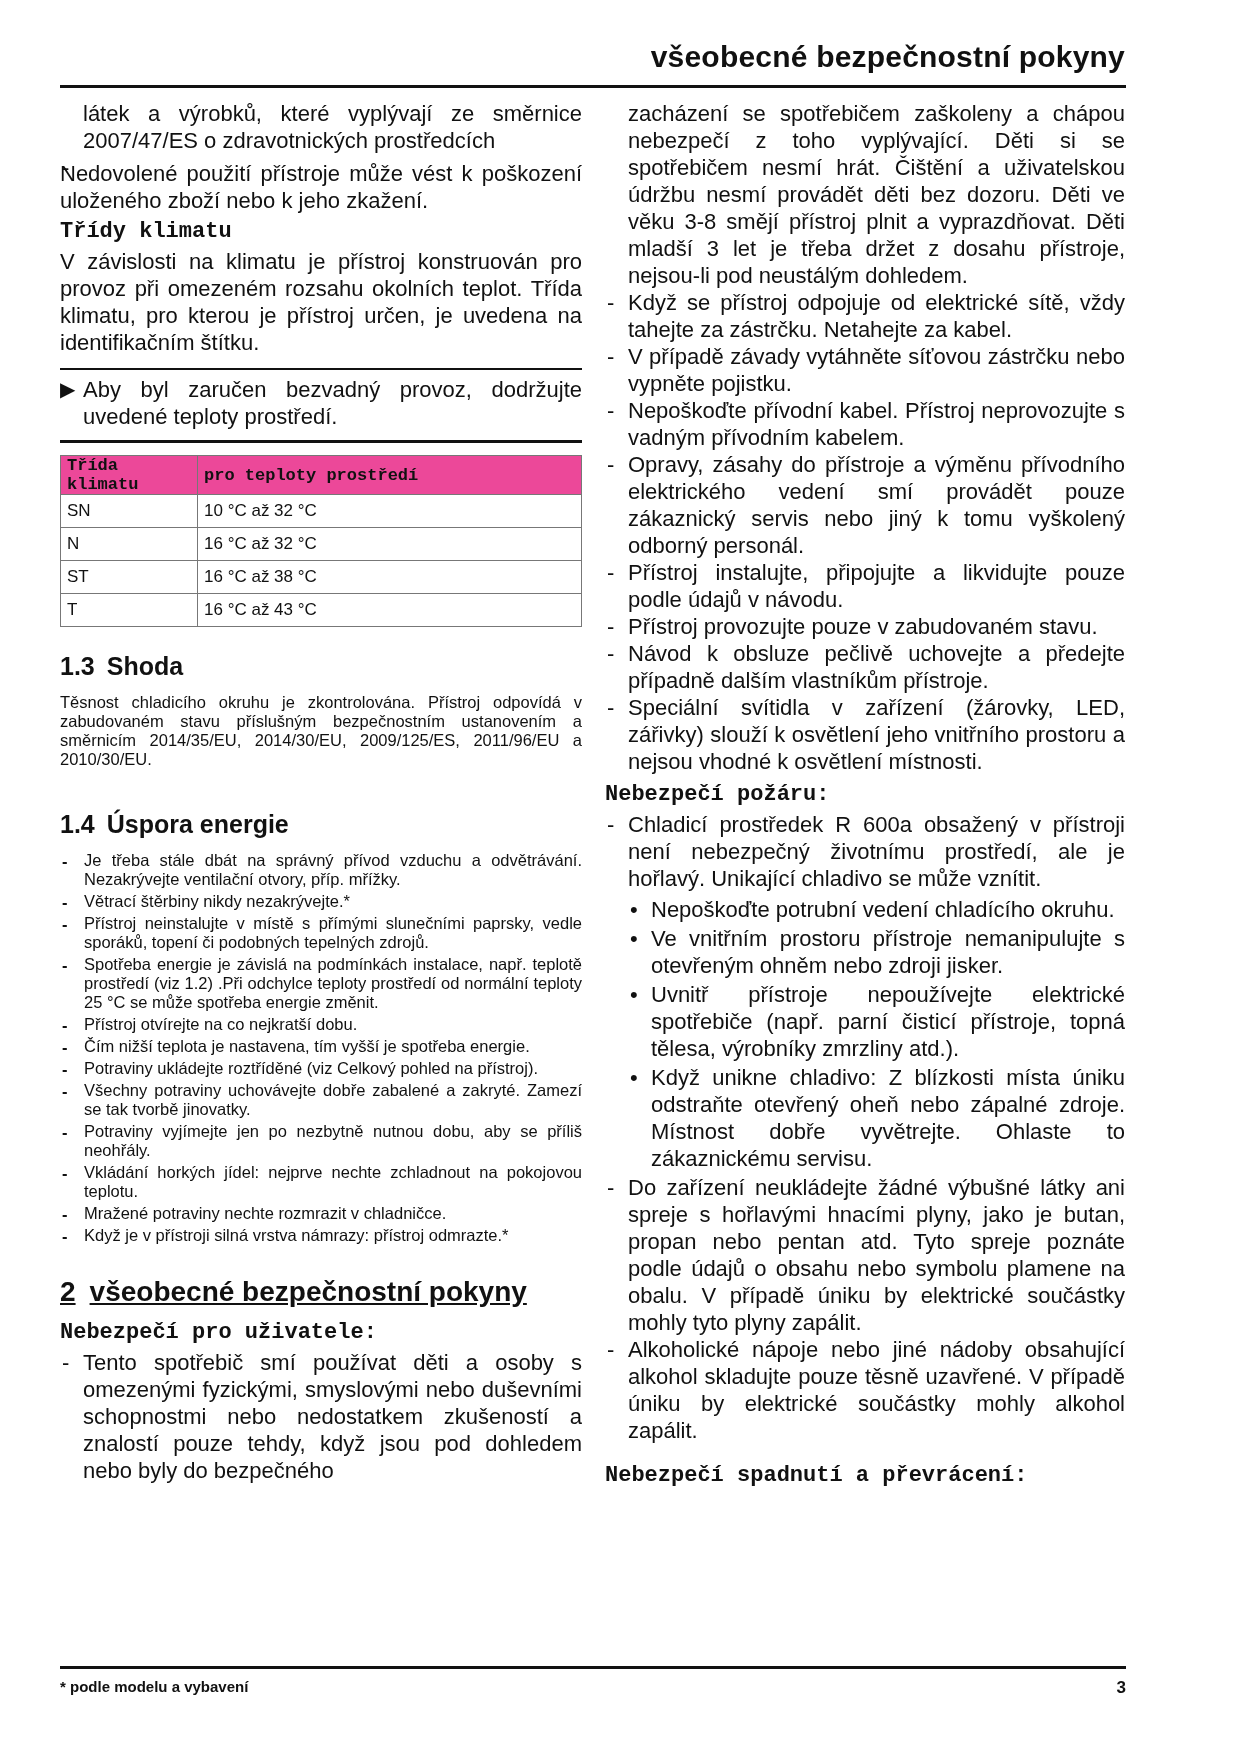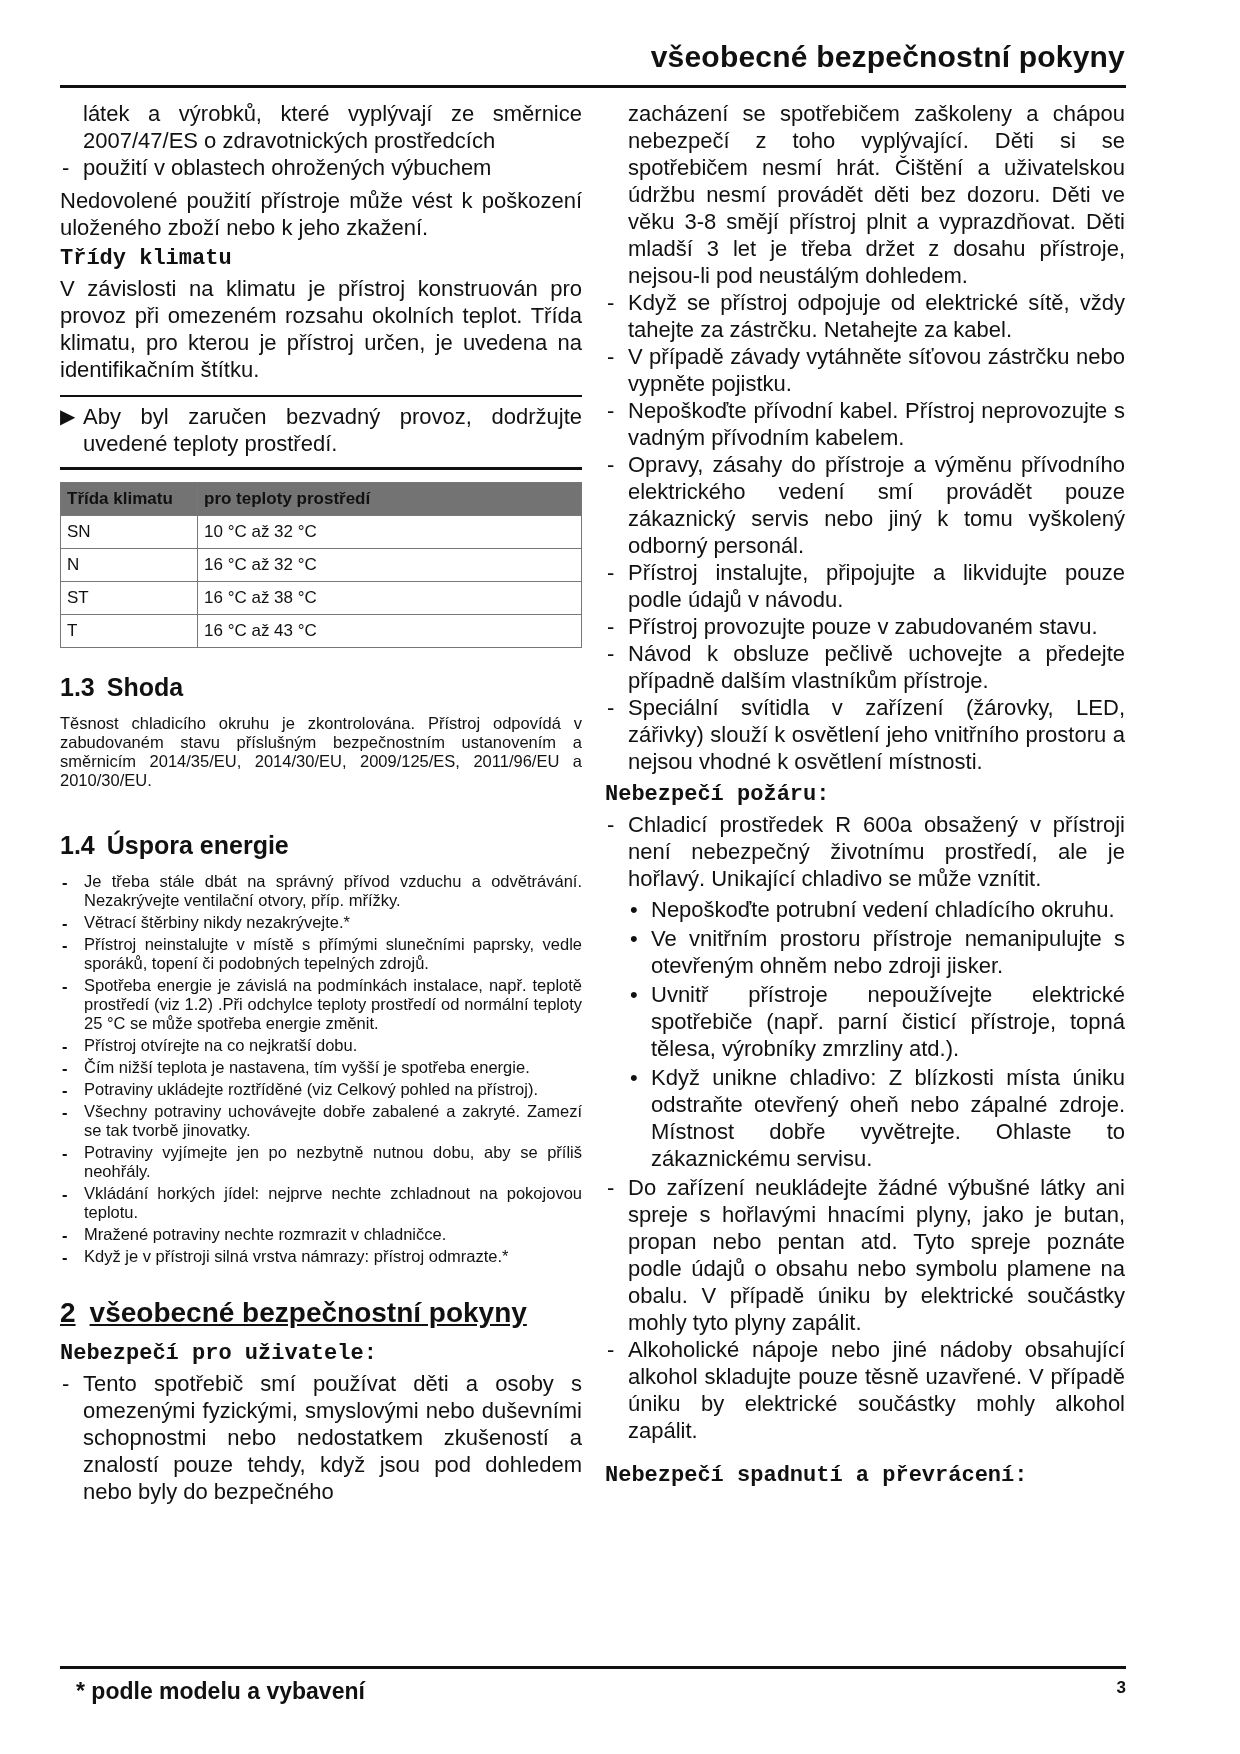--- a/index.html
+++ b/index.html
@@ -20,46 +20,46 @@
   .dot-list > li { position: relative; padding-left: 23px; font-size: 22px; line-height: 27px; text-align: justify; margin-bottom: 2px; }
   .dot-list > li > .dot { position: absolute; left: 2px; top: 0; }
 
   .note-rule { height: 2px; background: #111; margin: 12px 0 6px 0; }
   .note-item { position: relative; padding-left: 23px; font-size: 22px; line-height: 27px; text-align: justify; }
   .note-item .arrow { position: absolute; left: 0; top: 0; font-size: 20px; }
   .note-rule-bottom { height: 3px; background: #111; margin: 10px 0 12px 0; }
 
   table.climate { border-collapse: collapse; width: 522px; font-size: 17px; }
   table.climate th, table.climate td { border: 1px solid #777; padding: 0 6px; height: 32px; text-align: left; }
-  table.climate th { background: #737373; font-weight: bold; }
+  table.climate th { background: #ec4899; font-weight: bold; font-family: Liberation Mono, monospace; }
   table.climate th:first-child, table.climate td:first-child { width: 124px; }
 
   .h-sec { font-size: 25px; font-weight: bold; margin: 18px 0 12px 0; line-height: 30px; }
   .h-sec .num { margin-right: 12px; }
   .p-small { font-size: 16.5px; line-height: 19px; text-align: justify; margin: 0; }
   .small-list { list-style: none; margin: 0; padding: 0; }
   .small-list > li { position: relative; padding-left: 24px; font-size: 16.5px; line-height: 19px; text-align: justify; margin-bottom: 3px; }
   .small-list > li > .dash { position: absolute; left: 2px; top: 1px; font-weight: bold; }
   .h-chapter { font-size: 28px; font-weight: bold; line-height: 34px; margin: 30px 0 10px 0; text-decoration: underline; }
   .h-chapter .num { margin-right: 14px; }
 
   .rule-bottom { position: absolute; left: 60px; width: 1066px; top: 1666px; height: 3px; background: #111; }
-  .footer-note { position: absolute; left: 76px; top: 1678px; font-size: 23px; font-weight: bold; }
+  .footer-note { position: absolute; left: 60px; top: 1678px; font-size: 15px; font-weight: bold; }
   .page-num { position: absolute; right: 114px; top: 1678px; font-size: 17px; font-weight: bold; }
 </style>
 </head>
 <body>
 
 <h1 class="page-title">všeobecné bezpečnostní pokyny</h1>
 <div class="rule-top"></div>
 
 <div class="col col-left">
   <div class="indent" style="text-align:justify">látek a výrobků, které vyplývají ze směrnice 2007/47/ES o zdravotnických prostředcích</div>
   <ul class="dash-list">
-    <li><span class="dash">-</span><span>použití v oblastech ohrožených výbuchem</span></li>
+    <li><span class="dash">-</span></li>
   </ul>
   <p class="p-big" style="margin-top:6px">Nedovolené použití přístroje může vést k poškození uloženého zboží nebo k jeho zkažení.</p>
   <div class="h-sub">Třídy klimatu</div>
   <p class="p-big">V závislosti na klimatu je přístroj konstruován pro provoz při omezeném rozsahu okolních teplot. Třída klimatu, pro kterou je přístroj určen, je uvedena na identifikačním štítku.</p>
 
   <div class="note-rule"></div>
   <div class="note-item">
     <span class="arrow">▶</span>
     <span>Aby byl zaručen bezvadný provoz, dodržujte uvedené teploty prostředí.</span>
   </div>

